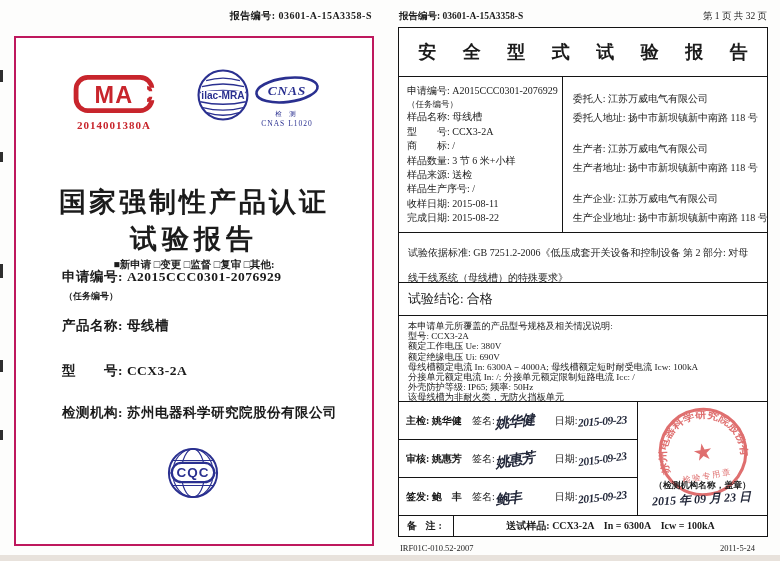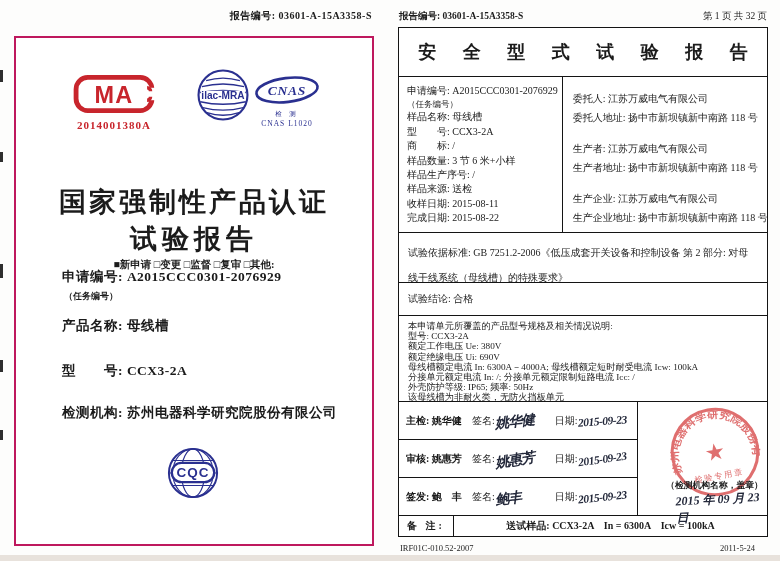--- a/index.html
+++ b/index.html
@@ -37,24 +37,24 @@
   .rp-title{height:48px;display:flex;align-items:center;justify-content:center;
     font-size:18px;font-weight:700;letter-spacing:11px;padding-left:11px;}
   .rp-info{height:156px;display:flex;}
   .info-left{width:47%;border-right:1.2px solid #141414;box-sizing:border-box;padding:7px 4px 0 8px;}
   .info-left div{font-size:10px;line-height:14.4px;white-space:nowrap;}
   .info-left .small{font-size:8.5px;line-height:12px;}
   .info-right{flex:1;padding:12px 4px 0 10px;}
   .info-group{margin-bottom:12px;}
   .info-right div{font-size:10px;line-height:19px;white-space:nowrap;}
   .rp-standard{height:50px;padding:7px 9px 0 9px;font-size:10px;line-height:25px;}
-  .rp-conclusion{height:26px;padding:16px 9px;display:flex;align-items:center;font-size:10px;}
+  .rp-conclusion{height:26px;padding:16px 9px;display:flex;align-items:center;font-size:13px;}
   .rp-coverage{height:86px;padding:5px 9px 0 9px;}
   .rp-coverage div{font-size:9.2px;line-height:10.2px;white-space:nowrap;}
-  .rp-sign{height:114px;display:flex;gap:24px;}
+  .rp-sign{height:114px;display:flex;}
   .sig-left{width:239px;border-right:1.2px solid #141414;box-sizing:border-box;display:flex;flex-direction:column;}
   .sig-row{flex:1;border-bottom:1.2px solid #141414;display:flex;align-items:center;padding-left:7px;font-size:10px;}
   .sig-row:last-child{border-bottom:none;}
   .sig-role{width:64px;font-weight:600;white-space:nowrap;}
   .sig-label{margin-left:2px;white-space:nowrap;}
   .hand{font-style:italic;color:#23283a;font-weight:600;}
   .sig-script{display:inline-block;font-size:14px;width:58px;transform:rotate(-6deg);letter-spacing:-1px;}
   .date-script{display:inline-block;font-size:11.5px;transform:rotate(-4deg);letter-spacing:-.5px;}
   .sig-right{flex:1;position:relative;}
   .stamp-svg{position:absolute;left:50%;top:2px;transform:translateX(-50%) rotate(-10deg);opacity:.82;}
@@ -164,22 +164,22 @@
     <div class="rp-row rp-title">安 全 型 式 试 验 报 告</div>
 
     <div class="rp-row rp-info">
       <div class="info-left">
         <div>申请编号: A2015CCC0301-2076929</div>
         <div class="small">（任务编号）</div>
         <div>样品名称: 母线槽</div>
         <div>型　　号: CCX3-2A</div>
         <div>商　　标: /</div>
         <div>样品数量: 3 节 6 米+小样</div>
+        <div>样品来源: 送检</div>
         <div>样品生产序号: /</div>
-        <div>样品来源: 送检</div>
         <div>收样日期: 2015-08-11</div>
         <div>完成日期: 2015-08-22</div>
       </div>
       <div class="info-right">
         <div class="info-group">
           <div>委托人: 江苏万威电气有限公司</div>
           <div>委托人地址: 扬中市新坝镇新中南路 118 号</div>
         </div>
         <div class="info-group">
           <div>生产者: 江苏万威电气有限公司</div>

